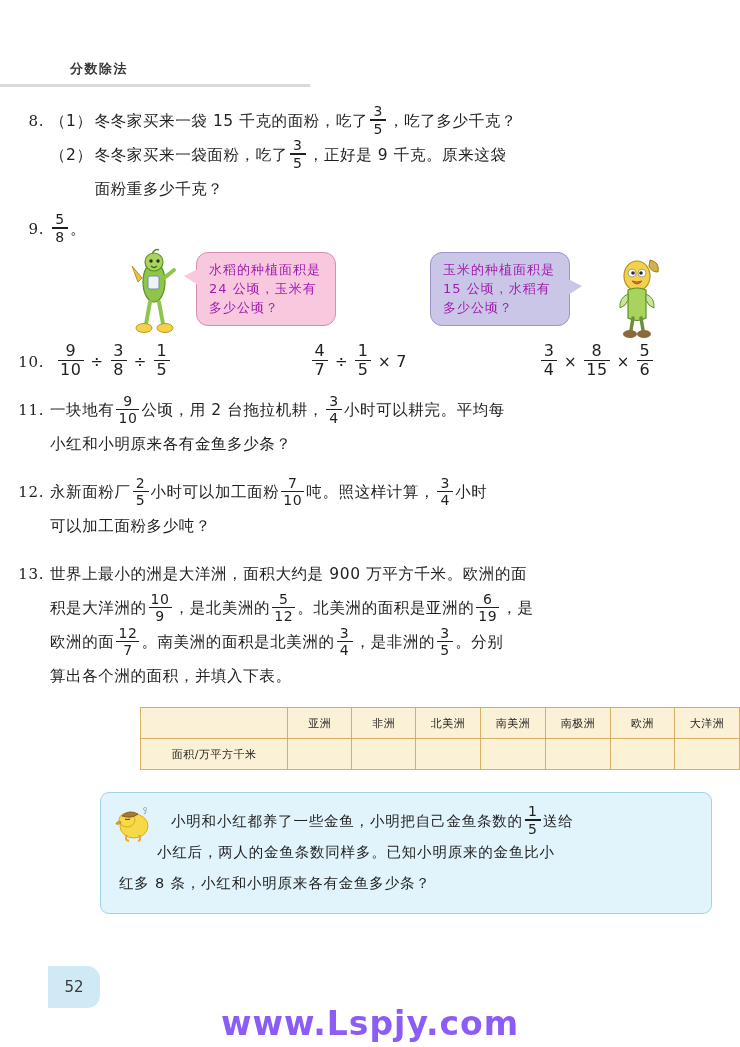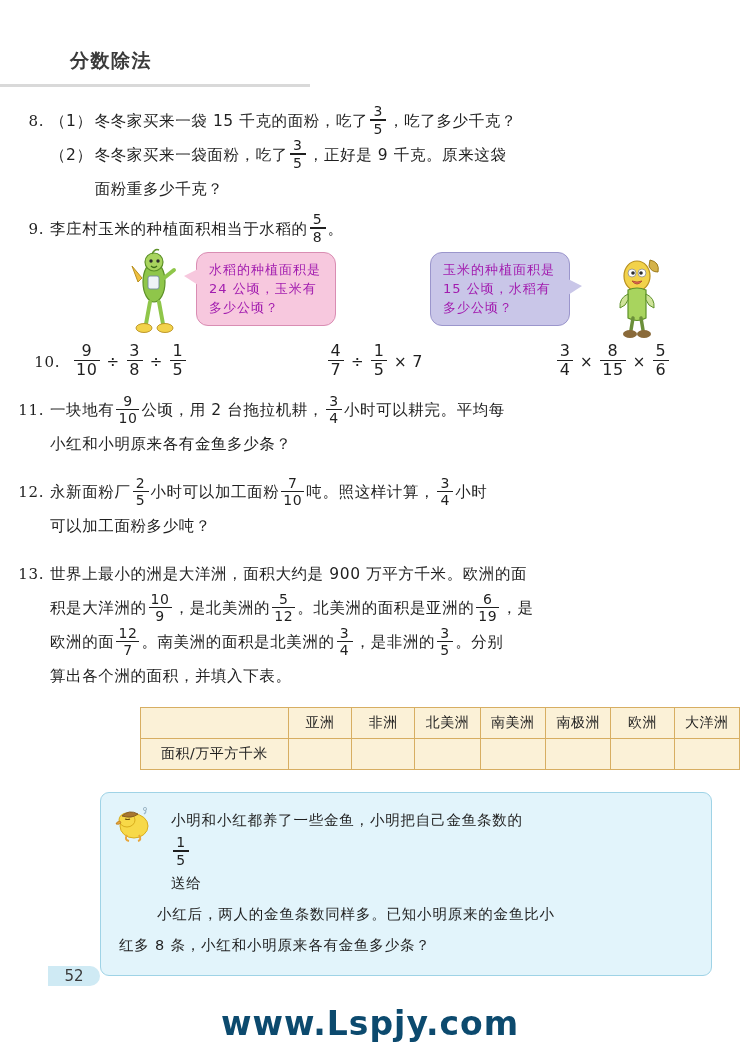--- a/index.html
+++ b/index.html
@@ -21,22 +21,22 @@
     position: absolute;
     left: 0;
     top: 84px;
     width: 310px;
     height: 3px;
     background: #d9d9d9;
   }
   .header-title {
     position: absolute;
     left: 70px;
-    top: 48px;
-    font-size: 19px;
+    top: 60px;
+    font-size: 13px;
     font-weight: 600;
     letter-spacing: 1.5px;
     color: #3a3a3a;
   }
 
   
   .content {
     position: absolute;
     left: 0;
     top: 104px;
@@ -163,21 +163,20 @@
     border-top: 7px solid transparent;
     border-bottom: 9px solid transparent;
     border-left: 14px solid #c9c6e8;
   }
 
   
   .expr-row {
     display: flex;
     align-items: center;
     margin-top: 4px;
-    margin-left: 16px;
   }
   .expr {
     display: flex;
     align-items: center;
     font-size: 16px;
     font-family: "DejaVu Sans", "Liberation Sans", sans-serif;
   }
   .expr .op {
     margin: 0 5px;
     font-size: 15px;
@@ -188,21 +187,21 @@
   .frac-lg .n, .frac-lg .d { font-size: 16px; }
 
   
   .tbl-wrap {
     margin: 14px 0 0 0;
     padding-left: 140px;
   }
   table.areas {
     border-collapse: collapse;
     background: #fbf1d7;
-    font-size: 14px;
+    font-size: 11px;
     letter-spacing: 0.5px;
   }
   table.areas td {
     border: 1px solid #d7ae62;
     height: 26px;
     text-align: center;
     padding: 2px 6px;
     color: #1f1f1f;
   }
   td.rowlabel {
@@ -228,32 +227,32 @@
     position: relative;
     color: #1f1f1f;
   }
   .chick {
     position: absolute;
     left: 12px;
     top: 10px;
     width: 44px;
     height: 40px;
   }
-  .think-line { display: flex; align-items: flex-start; flex-wrap: wrap; flex-direction: column; }
+  .think-line { display: flex; align-items: flex-end; flex-wrap: wrap; }
   .think-line.l1 { padding-left: 52px; }
   .think-line.l2 { padding-left: 38px; }
   .think-line.l3 { padding-left: 0px; }
 
   
   .pagenum {
     position: absolute;
     left: 48px;
     top: 966px;
     width: 52px;
-    height: 20px;
+    height: 42px;
     background: #cfeaf4;
     border-radius: 0 13px 13px 0;
     display: flex;
     align-items: center;
     justify-content: center;
     font-family: "DejaVu Sans", "Liberation Sans", sans-serif;
     font-size: 15px;
     color: #3a3a3a;
   }
 
@@ -261,21 +260,21 @@
   .watermark {
     position: absolute;
     left: 0;
     top: 1004px;
     width: 740px;
     text-align: center;
     font-family: "DejaVu Sans", "Liberation Sans", sans-serif;
     font-weight: bold;
     font-size: 33px;
     letter-spacing: 1px;
-    color: #0c4a6e;
+    color: #8b5cf6;
   }
 </style>
 </head>
 <body>
 
 <div class="header-rule"></div>
 <div class="header-title">分数除法</div>
 
 <div class="content">
 
@@ -308,21 +307,20 @@
           </span>
         <span class="body-line">面粉重多少千克？</span>
       </span>
     </div>
   </div>
 
   <div class="prob" style="margin-top:6px;">
     <div class="prob-row">
       <span class="num">9.</span>
       <span class="txt body-line">
-          <span>李庄村玉米的种植面积相当于水稻的</span>
           <span class="frac">
             <span class="n">5</span>
             <span class="bar"></span>
             <span class="d">8</span>
           </span>
           <span>。</span>
         </span>
     </div>
   </div>
 

